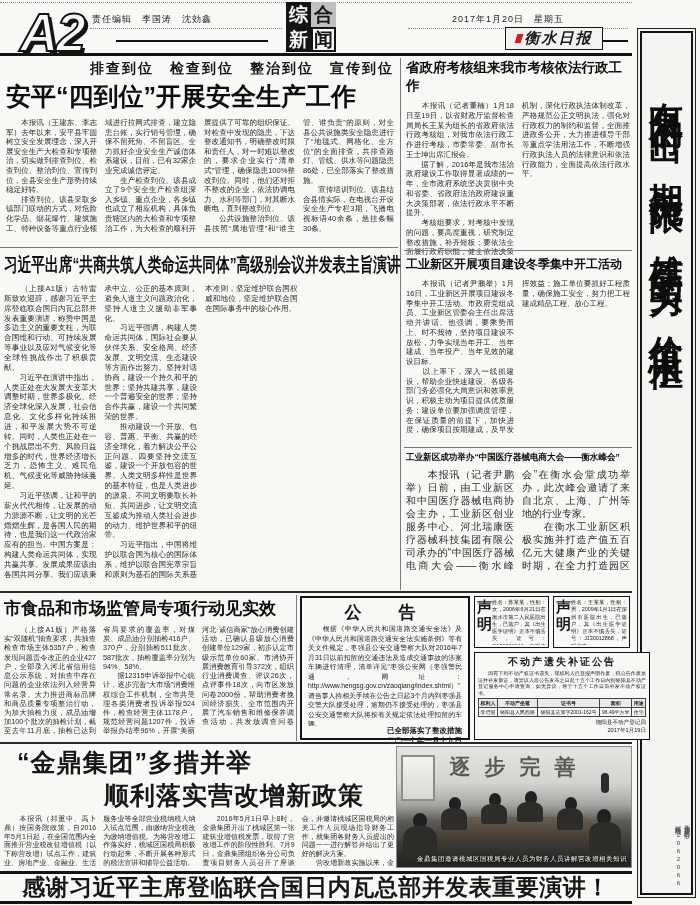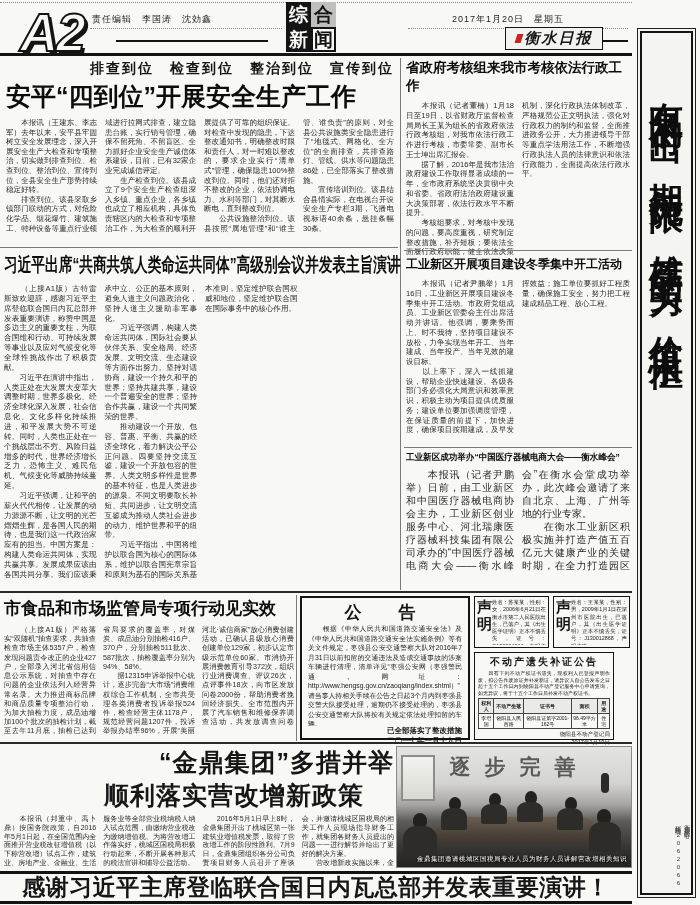--- a/index.html
+++ b/index.html
@@ -186,21 +186,21 @@
   <div class="abs sm-box" style="left:474px;top:596px;width:75px;height:52px;">
     <div class="sm-title">声明</div>
     <div class="sm-text">姓名：苏某某，性别：女，2006年6月21日在衡水市第二人民医院出生，已落户，其《出生医学证明》正本不慎丢失，证号：G130204644，声明作废。</div>
   </div>
 
   <div class="abs sm-box" style="left:553px;top:596px;width:77px;height:52px;">
     <div class="sm-title">声明</div>
     <div class="sm-text">姓名：王某某，性别：男，2009年1月1日在深州市医院出生，已落户，其《出生医学证明》正本不慎丢失，证号：J130012868，声明作废。</div>
   </div>
 
-  <div class="abs bd-box" style="left:474px;top:652px;width:140px;height:88px;">
+  <div class="abs bd-box" style="left:474px;top:652px;width:176px;height:88px;">
     <div class="bd-title">不动产遗失补证公告</div>
     <div class="bd-intro">　　因有下列不动产权证书遗失，现权利人已登报声明作废，拟公告作废原证并补发新证，请异议人自公告发布之日起十五个工作日内到饶阳县不动产登记服务中心申请查询，如无异议，将于十五个工作日后补发不动产权证书。</div>
     <table class="bd-table">
       <tbody>
           <tr>
         <th>权利人</th>
         <th>不动产坐落</th>
         <th>证书号</th>
         <th>面积</th>
         <th>用途</th>
@@ -214,21 +214,21 @@
       </tr>
     </tbody>
       </table>
     <div class="bd-sign">饶阳县不动产登记局</div>
     <div class="bd-sign" style="margin-top:0;">2017年1月19日</div>
   </div>
 
   <div class="abs hline2" style="left:0;top:742px;width:632px;"></div>
 
   <div class="abs" style="left:4px;top:746px;width:390px;height:124px;">
-    <div class="jd-h" style="margin-left:13px;text-align:right;">“金鼎集团”多措并举</div>
+    <div class="jd-h" style="margin-left:13px;">“金鼎集团”多措并举</div>
     <div class="jd-h" style="margin-left:100px;">顺利落实营改增新政策</div>
     <div class="bodytxt" style="margin-top:3px;height:56px;column-count:4;column-gap:7px;font-size:7px;line-height:1.25;">　　本报讯（邦重中、禹卜鼎）按国务院政策，自2016年5月1日起，在全国范围内全面推开营业税改征增值税（以下称营改增）试点工作，建筑业、房地产业、金融业、生活服务业等全部营业税纳税人纳入试点范围，由缴纳营业税改为缴纳增值税。为将营改增工作落实好，桃城区国税局积极行动起来，不断开展各种形式的税法宣讲和辅导公益活动。
 　　2016年5月1日早上8时，金鼎集团开出了桃城区第一张建筑业增值税发票，取得了营改增工作的阶段性胜利。7月9日，金鼎集团组织各分公司负责项目财务人员召开了座谈会，并邀请桃城区国税局的相关工作人员现场指导财务工作，就集团各财务人员提出的问题一一进行解答并给出了更好的解决方案。
 　　营改增新政实施以来，金鼎集团多措并举，不断完善财务制度，全力配合桃城区国税局的各项要求。该公司以新政为契机，全面深化改革，完善财务制度，在相关部门的指导和帮助下，完成了财税制度从“旧”到“新”的平稳过渡，也为桃城区建筑业营改增工作顺利进行打响了第一枪。集团办公室电话：5012738</div>
   </div>
 
   <div class="abs photo" style="left:396px;top:746px;width:236px;height:122px;">
     <div class="photo-sign">逐步完善</div>
     <div class="win" style="left:4px;top:8px;width:34px;height:46px;"></div>
     <div class="clock" style="right:22px;top:26px;width:8px;height:20px;"></div>

